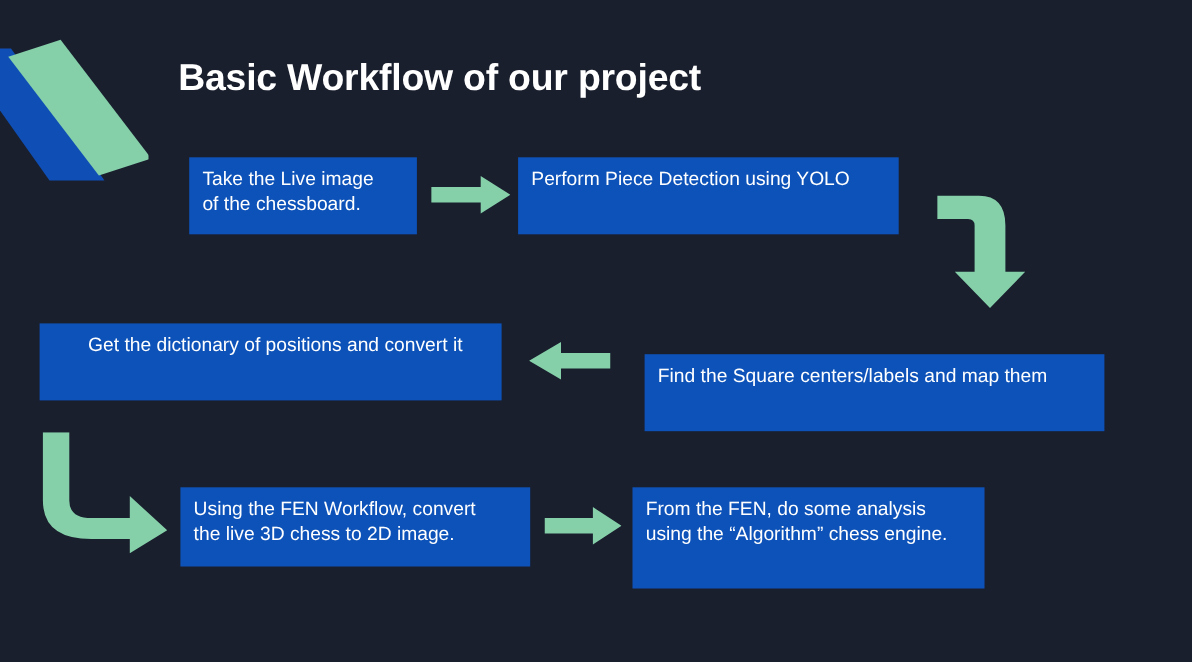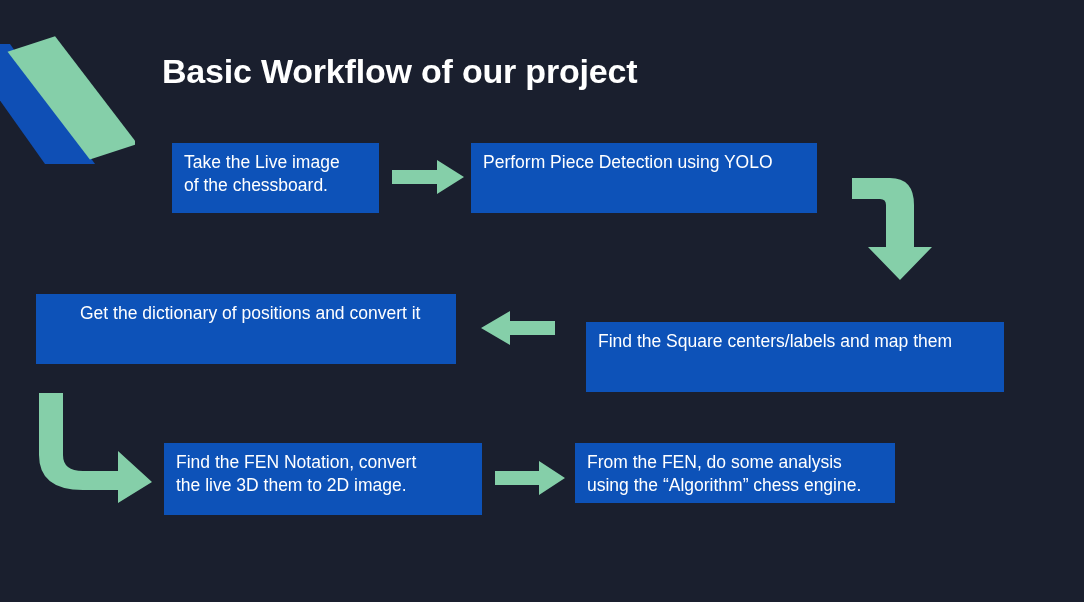--- a/index.html
+++ b/index.html
@@ -50,21 +50,21 @@
   }
   .flow-box span {
     display: block;
   }
 
   #box-1 { left: 172px; top: 143px; width: 207px; height: 70px; }
   #box-2 { left: 471px; top: 143px; width: 346px; height: 70px; }
   #box-3 { left: 586px; top: 294px; width: 418px; height: 70px; margin-top: 28px; }
   #box-4 { left: 36px;  top: 294px; width: 420px; height: 70px; padding-left: 44px; }
   #box-5 { left: 164px; top: 443px; width: 318px; height: 72px; }
-  #box-6 { left: 575px; top: 443px; width: 320px; height: 60px; }
+  #box-6 { left: 575px; top: 443px; width: 320px; height: 92px; }
 
   
   .arrow {
     position: absolute;
     pointer-events: none;
   }
   #arrow-right-1 { left: 392px; top: 158px; width: 72px; height: 38px; }
   #arrow-left-1  { left: 481px; top: 309px; width: 74px; height: 38px; }
   #arrow-right-2 { left: 495px; top: 459px; width: 70px; height: 38px; }
   #arrow-curve-down { left: 852px; top: 175px; width: 82px; height: 105px; }
@@ -100,22 +100,22 @@
 </div>
 
 <div class="flow-box" id="box-4">
   <span>
     <span>Get the dictionary of positions and convert it</span>
   </span>
 </div>
 
 <div class="flow-box" id="box-5">
   <span>
-    <span>Find the FEN Notation, convert</span>
-    <span>the live 3D them to 2D image.</span>
+    <span>Using the FEN Workflow, convert</span>
+    <span>the live 3D chess to 2D image.</span>
   </span>
 </div>
 
 <div class="flow-box" id="box-6">
   <span>
     <span>From the FEN, do some analysis</span>
     <span>using the “Algorithm” chess engine.</span>
   </span>
 </div>
 

